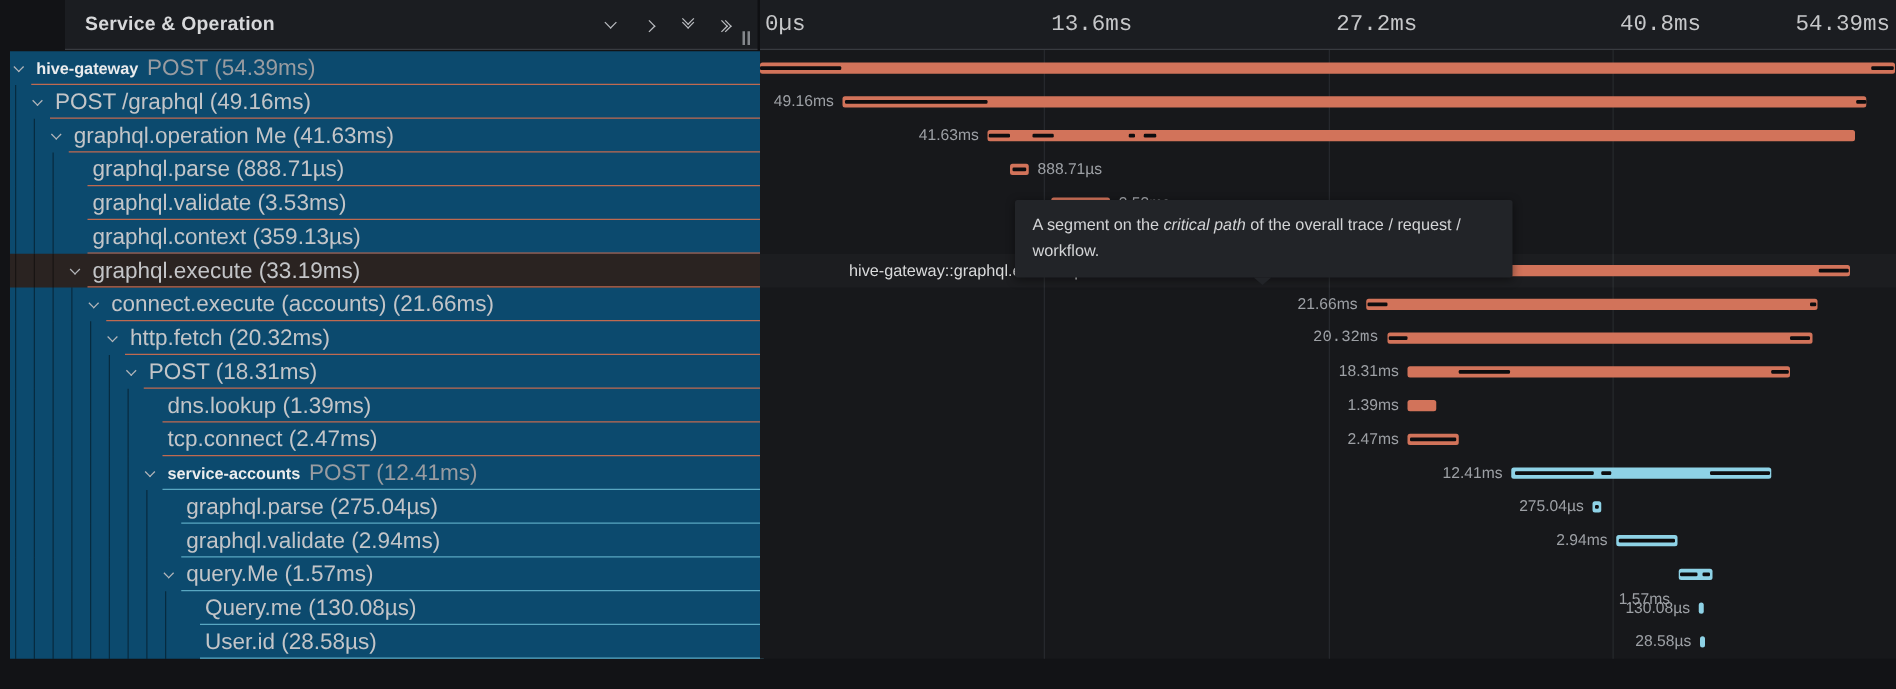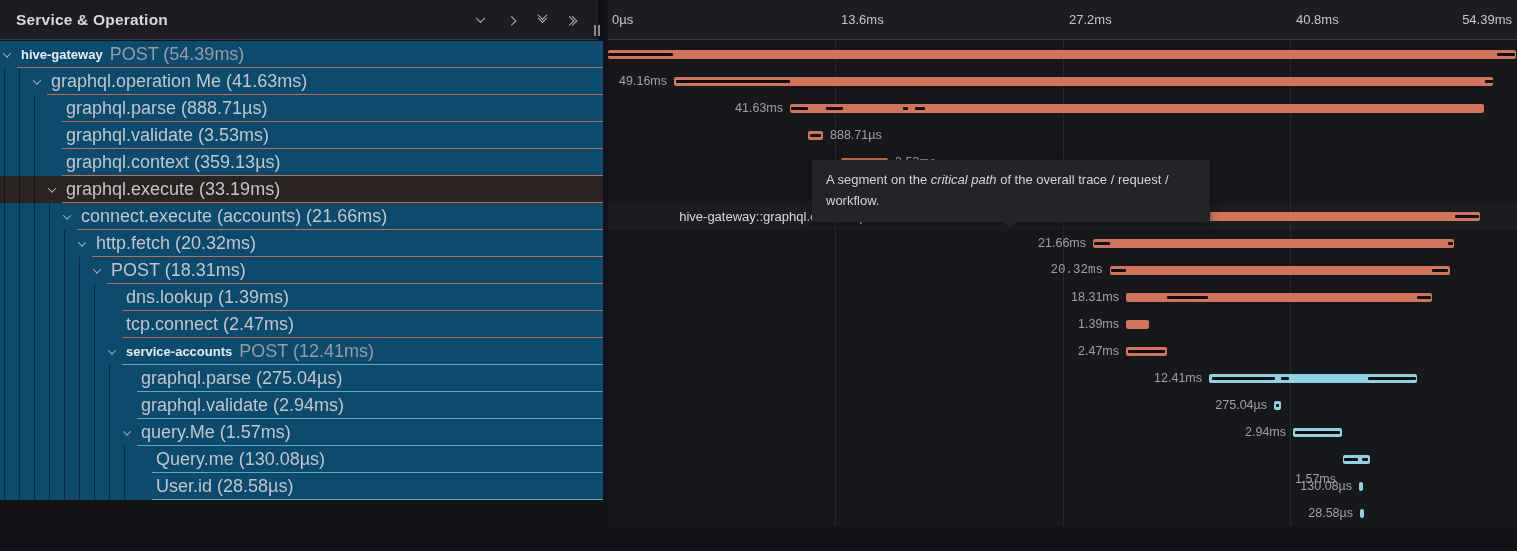--- a/index.html
+++ b/index.html
@@ -1,22 +1,22 @@
 <!DOCTYPE html>
 <html><head>
 <meta charset="utf-8">
 <style>
   html,body{margin:0;padding:0;background:#121316;}
   *{box-sizing:border-box;}
   #app{position:relative;width:1517px;height:551px;background:#121316;
        font-family:"Liberation Sans",sans-serif;overflow:hidden;}
 
   
-  #left{position:absolute;left:0;top:0;width:603px;height:453px;
-        border-right:5px solid #0f1013;}
+  #left{position:absolute;left:8px;top:0;width:603px;height:453px;
+        border-right:5px solid #0f1013;padding-left:44px;}
   #left-header{position:relative;height:40px;background:#1b1d21;border-bottom:1px solid #383b40;
                display:flex;align-items:center;padding:0 10px 0 16px;}
   #panel-title{font-size:15.5px;font-weight:600;color:#d7d8da;letter-spacing:.2px;flex:0 0 auto;}
   #hdr-icons{margin-left:auto;display:flex;align-items:center;gap:17px;padding-right:8px;}
   .icon-btn{width:14px;height:14px;display:flex;align-items:center;justify-content:center;cursor:pointer;position:relative;}
   .chv{display:inline-block;width:7px;height:7px;border-right:1.7px solid #bcbec2;border-bottom:1.7px solid #bcbec2;}
   .chv.down{transform:rotate(45deg) translate(-1px,-1px);}
   .chv.right{transform:rotate(-45deg) translate(-1px,1px);}
   .dbl{display:flex;flex-direction:column;align-items:center;}
   .dbl .chv.down{margin-top:-4px;}
@@ -35,21 +35,21 @@
   .rc{flex:1 1 auto;display:flex;align-items:center;padding-left:4px;overflow:hidden;white-space:nowrap;}
   .rc.c-salmon{border-bottom:1px solid #c06a50;}
   .rc.c-blue{border-bottom:1px solid #58a7c1;}
   .svc{font-weight:700;color:#ebeced;font-size:13px;margin-right:7px;}
   .lbl{color:#c3c5c8;font-size:18px;}
   .lbl.dim{color:#999ca1;}
 
   
   #timeline{position:absolute;left:608px;top:0;width:909px;height:527px;background:#17181b;}
   #tl-header{position:absolute;left:0;top:0;width:909px;height:40px;background:#1b1d21;border-bottom:1px solid #383b40;}
-  .tick{position:absolute;top:0;height:40px;line-height:40px;font-size:13px;color:#c6c7c9;}
+  .tick{position:absolute;top:0;height:40px;line-height:40px;font-size:18px;color:#c6c7c9;font-family:Liberation Mono, monospace;}
   .gridline{position:absolute;top:0;width:1px;height:527px;background:#26282d;}
   .rowhl{position:absolute;left:0;width:909px;height:27px;background:rgba(255,255,255,.022);}
   .bar{position:absolute;height:9px;border-radius:2px;}
   .bar.c-salmon{background:#d2735a;}
   .bar.c-blue{background:#8ed2e6;}
   .seg{position:absolute;height:3px;border-radius:1px;background:#0d0d0f;}
   .dur{position:absolute;height:27px;line-height:27px;font-size:12.5px;color:#9da0a5;white-space:nowrap;}
   .dur.bright{color:#d9dadb;font-size:13px;}
 
   
@@ -87,20 +87,29 @@
       </div>
     </div>
     <div id="tree">
         <div class="trow">
           <span class="chevw">
             <i class="chv down"></i>
           </span>
           <div class="rc c-salmon">
             <span class="svc">hive-gateway</span>
             <span class="lbl dim">POST (54.39ms)</span>
+          </div>
+        </div>
+        <div class="trow">
+          <span class="guide"></span>
+          <span class="chevw">
+            <i class="chv down"></i>
+          </span>
+          <div class="rc c-salmon">
+            <span class="lbl">POST /graphql (49.16ms)</span>
           </div>
         </div>
         <div class="trow">
           <span class="guide"></span>
           <span class="guide"></span>
           <span class="chevw">
             <i class="chv down"></i>
           </span>
           <div class="rc c-salmon">
             <span class="lbl">graphql.operation Me (41.63ms)</span>

